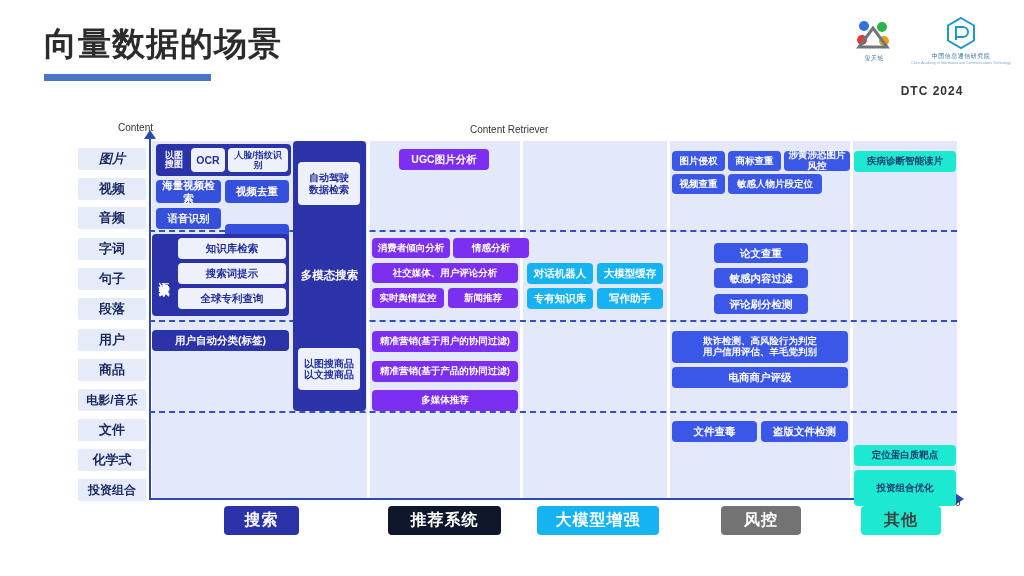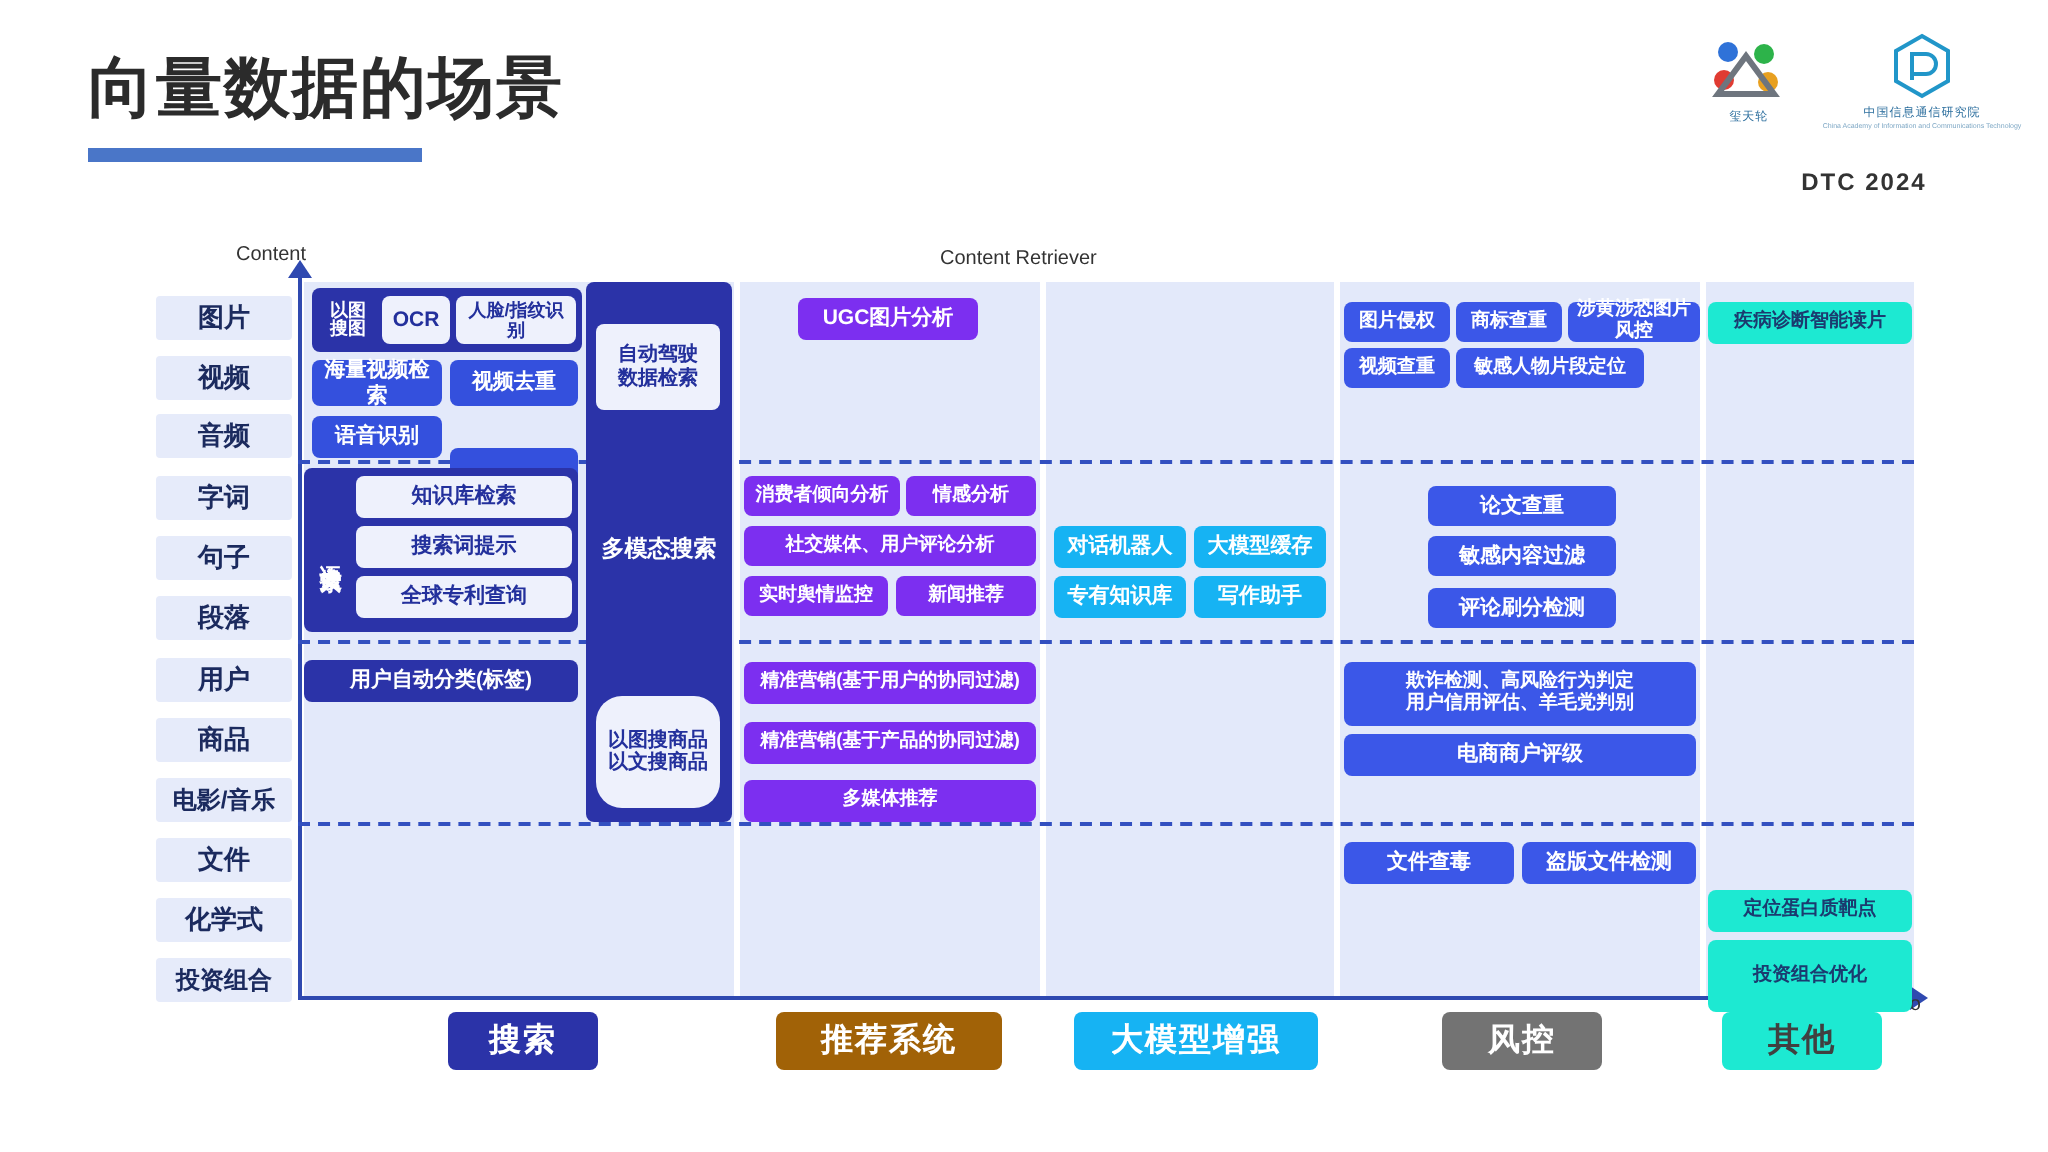--- a/index.html
+++ b/index.html
@@ -132,21 +132,21 @@
   <div id="x-axis"></div>
   <div id="x-arrow"></div>
   <div id="y-axis-label">Content</div>
   <div id="x-axis-label">Scenario</div>
   <div id="retriever-label">Content Retriever</div>
 
   <div class="band-sep" style="top:230px;"></div>
   <div class="band-sep" style="top:320px;"></div>
   <div class="band-sep" style="top:411px;"></div>
 
-  <div class="row-label" style="top:148px;">图片</div>
+  <div class="row-label" style="top:148px;font-style:italic;">图片</div>
   <div class="row-label" style="top:178px;">视频</div>
   <div class="row-label" style="top:207px;">音频</div>
   <div class="row-label" style="top:238px;">字词</div>
   <div class="row-label" style="top:268px;">句子</div>
   <div class="row-label" style="top:298px;">段落</div>
   <div class="row-label" style="top:329px;">用户</div>
   <div class="row-label" style="top:359px;">商品</div>
   <div class="row-label narrow" style="top:389px;">电影/音乐</div>
   <div class="row-label" style="top:419px;">文件</div>
   <div class="row-label" style="top:449px;">化学式</div>
@@ -168,27 +168,27 @@
   <div class="chip lightbox" style="left:178px;top:238px;width:108px;height:21px;">知识库检索</div>
   <div class="chip lightbox" style="left:178px;top:263px;width:108px;height:21px;">搜索词提示</div>
   <div class="chip lightbox" style="left:178px;top:288px;width:108px;height:21px;">全球专利查询</div>
 
   <div class="chip darkbox" style="left:152px;top:330px;width:137px;height:21px;">用户自动分类(标签)</div>
 
   <div class="chip darkbox" style="left:293px;top:141px;width:73px;height:270px;"></div>
   <div class="chip" style="left:295px;top:260px;width:69px;height:32px;background:transparent;color:#ffffff;font-size:11.5px;">多模态搜索</div>
   <div class="chip lightbox" style="left:298px;top:162px;width:62px;height:43px;font-size:10px;white-space:pre-line;">自动驾驶
 数据检索</div>
-  <div class="chip lightbox" style="left:298px;top:348px;width:62px;height:56px;font-size:10px;white-space:pre-line;border-radius:13px;">以图搜商品
+  <div class="chip lightbox" style="left:298px;top:348px;width:62px;height:42px;font-size:10px;white-space:pre-line;">以图搜商品
 以文搜商品</div>
 
   <div class="chip purple" style="left:399px;top:149px;width:90px;height:21px;">UGC图片分析</div>
 
   <div class="chip purple" style="left:372px;top:238px;width:78px;height:20px;font-size:9.5px;">消费者倾向分析</div>
-  <div class="chip purple" style="left:453px;top:238px;width:65px;height:20px;font-size:9.5px;">情感分析</div>
+  <div class="chip purple" style="left:453px;top:238px;width:76px;height:20px;font-size:9.5px;">情感分析</div>
   <div class="chip purple" style="left:372px;top:263px;width:146px;height:20px;font-size:9.5px;">社交媒体、用户评论分析</div>
   <div class="chip purple" style="left:372px;top:288px;width:72px;height:20px;font-size:9.5px;">实时舆情监控</div>
   <div class="chip purple" style="left:448px;top:288px;width:70px;height:20px;font-size:9.5px;">新闻推荐</div>
 
   <div class="chip purple" style="left:372px;top:331px;width:146px;height:21px;font-size:9.5px;">精准营销(基于用户的协同过滤)</div>
   <div class="chip purple" style="left:372px;top:361px;width:146px;height:21px;font-size:9.5px;">精准营销(基于产品的协同过滤)</div>
   <div class="chip purple" style="left:372px;top:390px;width:146px;height:21px;font-size:9.5px;">多媒体推荐</div>
 
   <div class="chip cyan" style="left:527px;top:263px;width:66px;height:21px;">对话机器人</div>
   <div class="chip cyan" style="left:597px;top:263px;width:66px;height:21px;">大模型缓存</div>
@@ -210,18 +210,18 @@
   <div class="chip plainblue" style="left:672px;top:367px;width:176px;height:21px;">电商商户评级</div>
 
   <div class="chip plainblue" style="left:672px;top:421px;width:85px;height:21px;">文件查毒</div>
   <div class="chip plainblue" style="left:761px;top:421px;width:87px;height:21px;">盗版文件检测</div>
 
   <div class="chip teal" style="left:854px;top:151px;width:102px;height:21px;font-size:9.5px;">疾病诊断智能读片</div>
   <div class="chip teal" style="left:854px;top:445px;width:102px;height:21px;font-size:9.5px;">定位蛋白质靶点</div>
   <div class="chip teal" style="left:854px;top:470px;width:102px;height:36px;font-size:9.5px;">投资组合优化</div>
 
   <div class="legend-btn" style="left:224px;width:75px;background:#2b33a8;">搜索</div>
-  <div class="legend-btn" style="left:388px;width:113px;background:#a16207;">推荐系统</div>
+  <div class="legend-btn" style="left:388px;width:113px;background:#0f172a;">推荐系统</div>
   <div class="legend-btn" style="left:537px;width:122px;background:#16b3f3;">大模型增强</div>
   <div class="legend-btn" style="left:721px;width:80px;background:#737373;">风控</div>
   <div class="legend-btn" style="left:861px;width:80px;background:#1de9d2;color:#404040;">其他</div>
 
 </div>
 
 </body></html>

